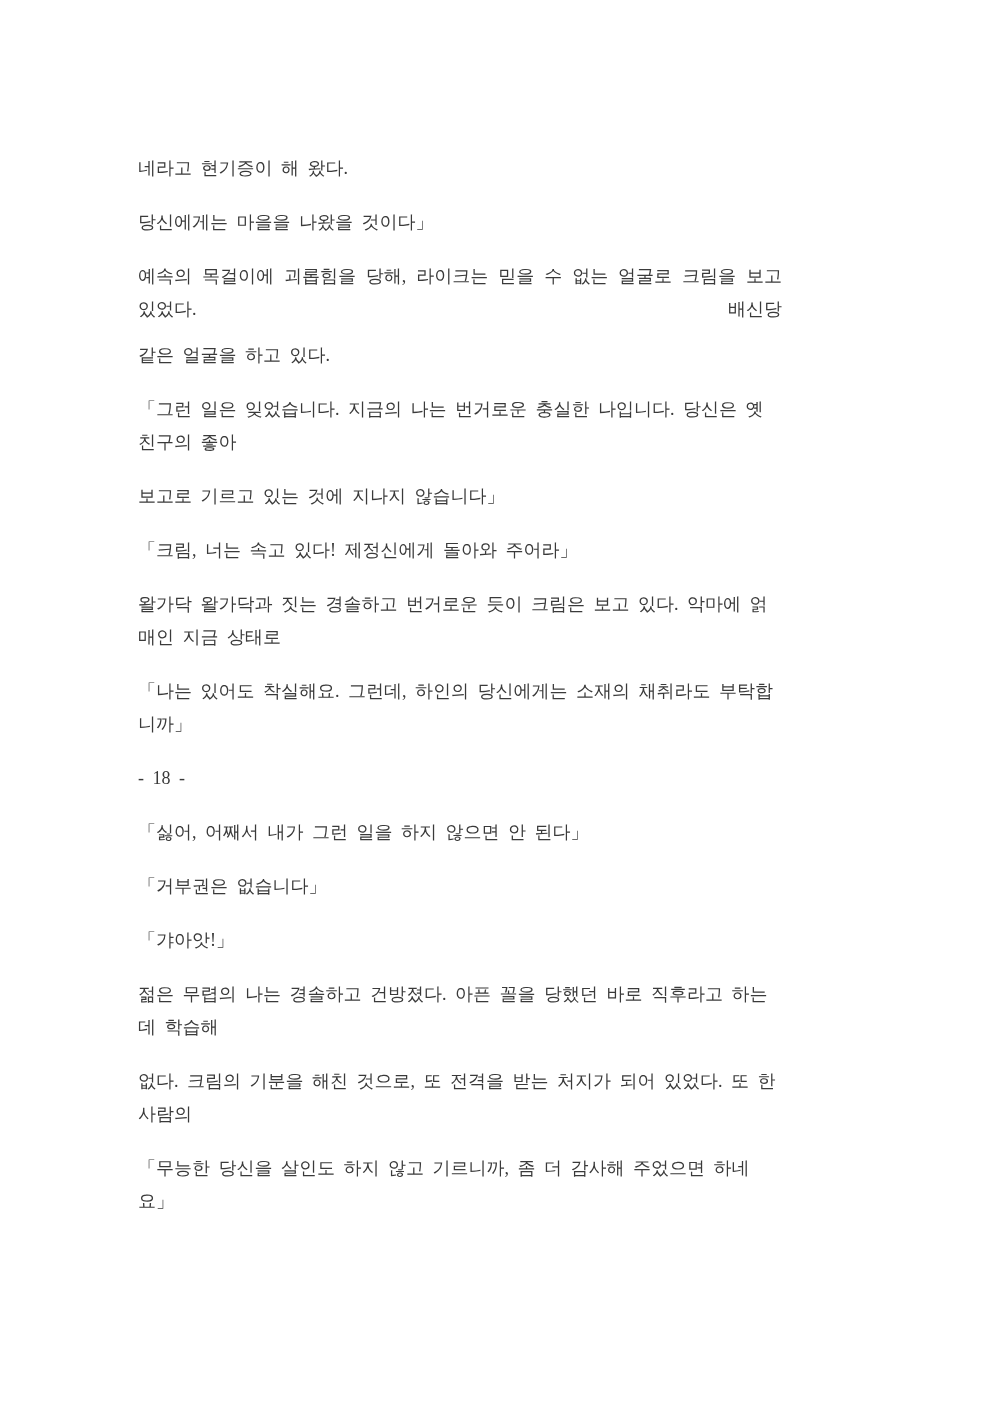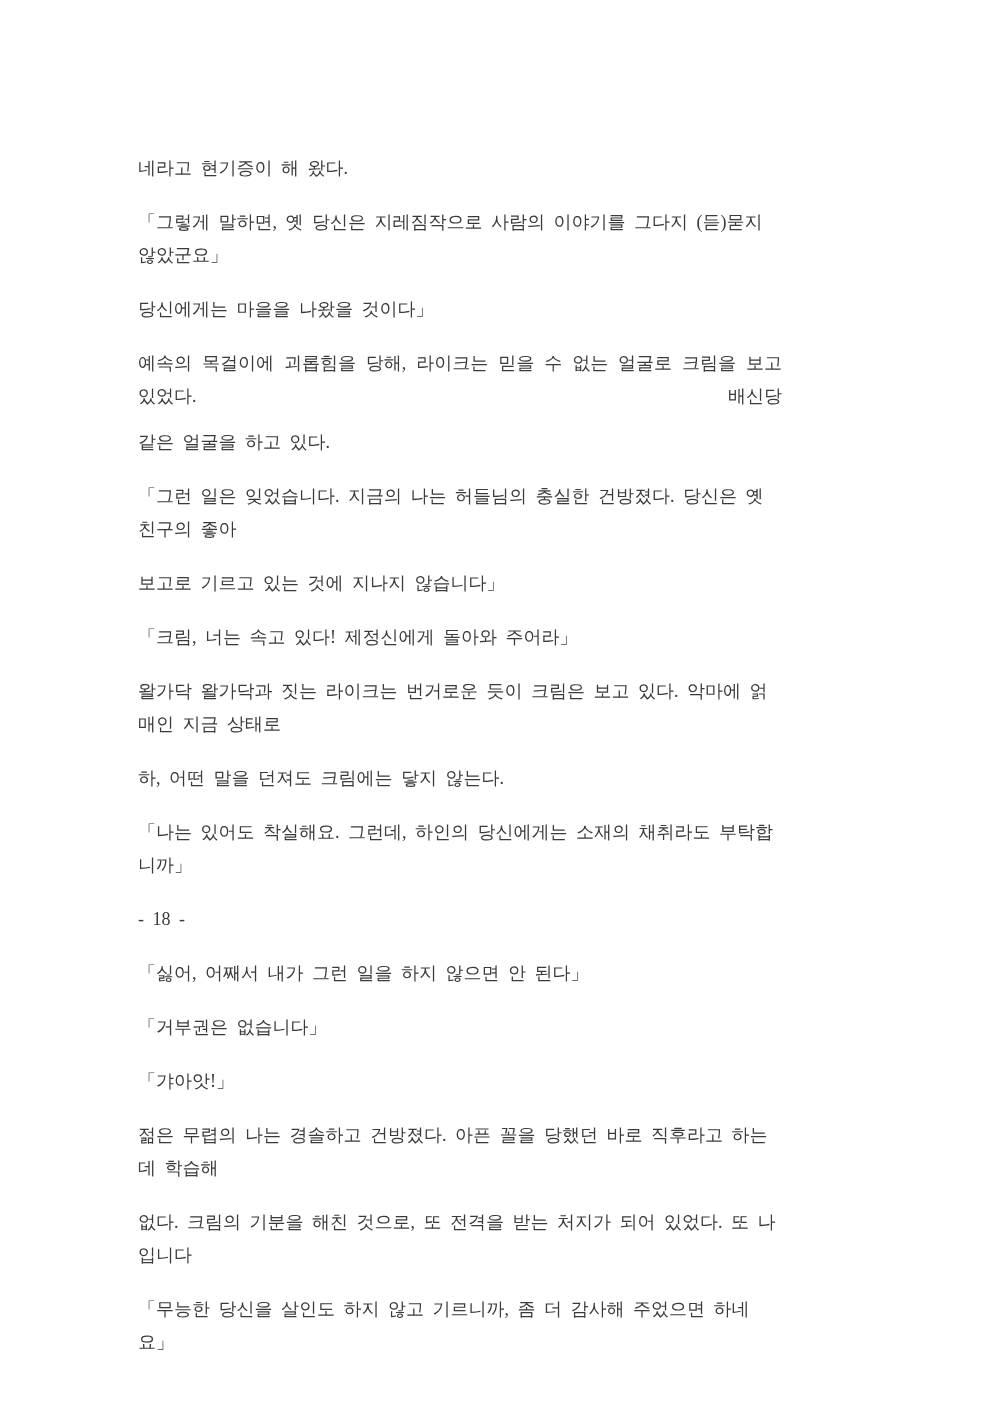--- a/index.html
+++ b/index.html
@@ -41,51 +41,49 @@
     text-align-last: justify;
   }
 </style>
 </head>
 <body>
 
 <div class="doc-page">
 
   <p class="para">네라고 현기증이 해 왔다.</p>
 
-  <p class="para">「그렇게 말하면, 옛 당신은 지레짐작으로 사람의 이야기를 그다지 (듣)묻지 않았군요」</p>
 
 
   <p class="para">당신에게는 마을을 나왔을 것이다」</p>
 
   <p class="para wrap2">
     <span class="ln stretch">예속의 목걸이에 괴롭힘을 당해, 라이크는 믿을 수 없는 얼굴로 크림을 보고 있었다. 배신당</span>
   </p>
 
   <p class="para">같은 얼굴을 하고 있다.</p>
 
-  <p class="para">「그런 일은 잊었습니다. 지금의 나는 허들님의 충실한 건방졌다. 당신은 옛 친구의 좋아</p>
+  <p class="para">「그런 일은 잊었습니다. 지금의 나는 번거로운 충실한 나입니다. 당신은 옛 친구의 좋아</p>
 
   <p class="para">보고로 기르고 있는 것에 지나지 않습니다」</p>
 
   <p class="para">「크림, 너는 속고 있다! 제정신에게 돌아와 주어라」</p>
 
-  <p class="para">왈가닥 왈가닥과 짓는 라이크는 번거로운 듯이 크림은 보고 있다. 악마에 얽매인 지금 상태로</p>
+  <p class="para">왈가닥 왈가닥과 짓는 경솔하고 번거로운 듯이 크림은 보고 있다. 악마에 얽매인 지금 상태로</p>
 
-  <p class="para">하, 어떤 말을 던져도 크림에는 닿지 않는다.</p>
 
   <p class="para">「나는 있어도 착실해요. 그런데, 하인의 당신에게는 소재의 채취라도 부탁합니까」</p>
 
   <p class="para">- 18 -</p>
 
   <p class="para">「싫어, 어째서 내가 그런 일을 하지 않으면 안 된다」</p>
 
   <p class="para">「거부권은 없습니다」</p>
 
   <p class="para">「갸아앗!」</p>
 
   <p class="para">젊은 무렵의 나는 경솔하고 건방졌다. 아픈 꼴을 당했던 바로 직후라고 하는데 학습해</p>
 
-  <p class="para">없다. 크림의 기분을 해친 것으로, 또 전격을 받는 처지가 되어 있었다. 또 나입니다</p>
+  <p class="para">없다. 크림의 기분을 해친 것으로, 또 전격을 받는 처지가 되어 있었다. 또 한사람의</p>
 
 
   <p class="para">「무능한 당신을 살인도 하지 않고 기르니까, 좀 더 감사해 주었으면 하네요」</p>
 
 </div>
 
 </body></html>

